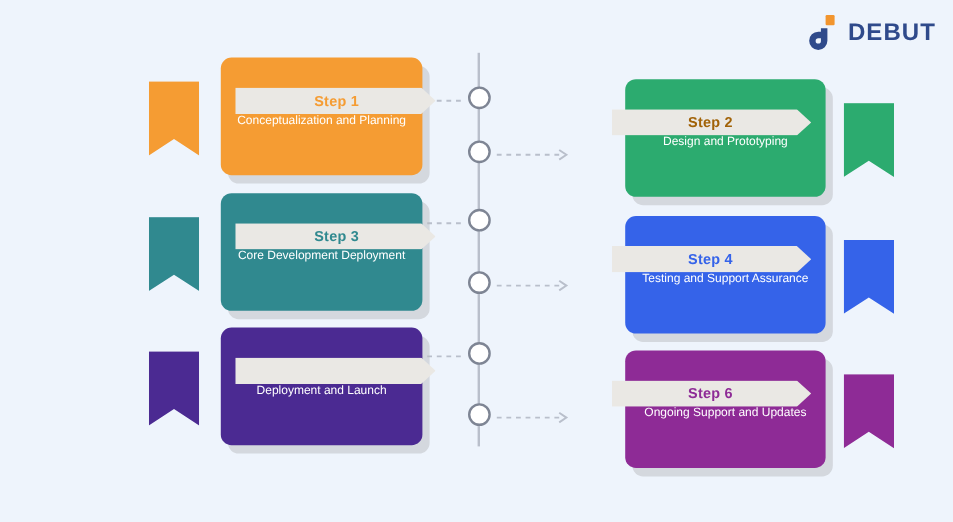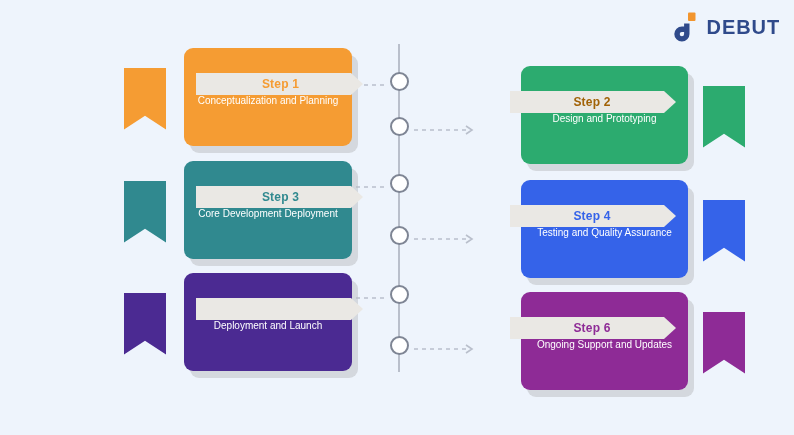--- a/index.html
+++ b/index.html
@@ -216,21 +216,21 @@
           <span class="step-banner-label" style="color: rgb(48, 137, 143);">Step 3</span>
         </div>
         <div class="card-title">Core Development Deployment</div>
       </div>
     </div>
     <div class="step-row side-right" style="top: 180px;">
       <div class="card" style="background: rgb(53, 99, 233);">
         <div class="step-banner">
           <span class="step-banner-label" style="color: rgb(53, 99, 233);">Step 4</span>
         </div>
-        <div class="card-title">Testing and Quality Assurance</div>
+        <div class="card-title">Testing and Support Assurance</div>
       </div>
       <div class="bookmark" style="background: rgb(53, 99, 233);"></div>
     </div>
     <div class="step-row side-left" style="top: 273px;">
       <div class="bookmark" style="background: rgb(75, 42, 146);"></div>
       <div class="card" style="background: rgb(75, 42, 146);">
         <div class="step-banner">
           <span class="step-banner-label" style="color: #14532d; margin-top: 47px;">Step 5</span>
         </div>
         <div class="card-title">Deployment and Launch</div>

